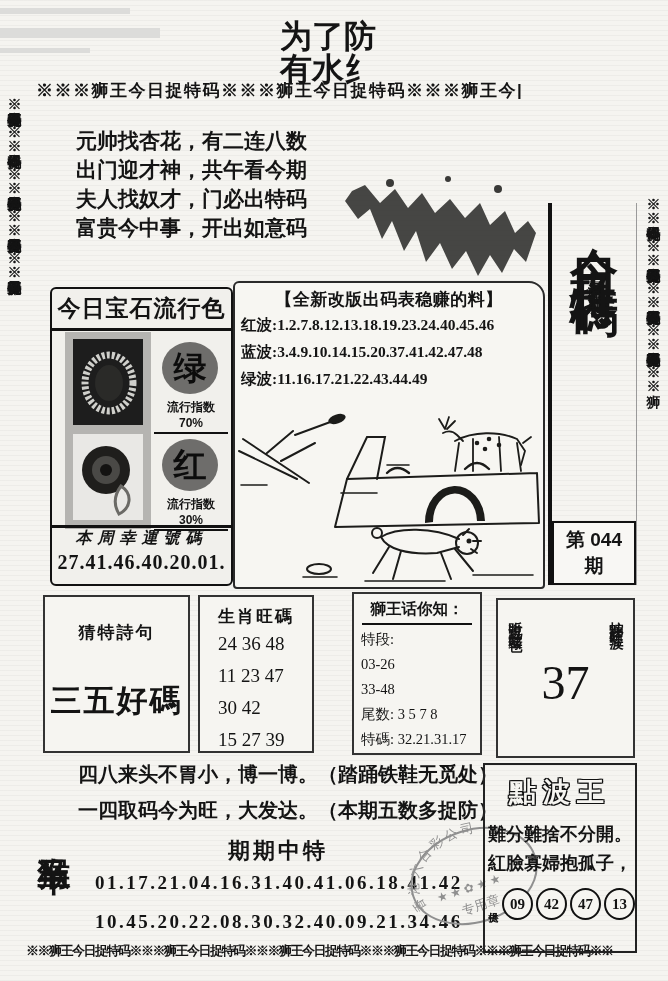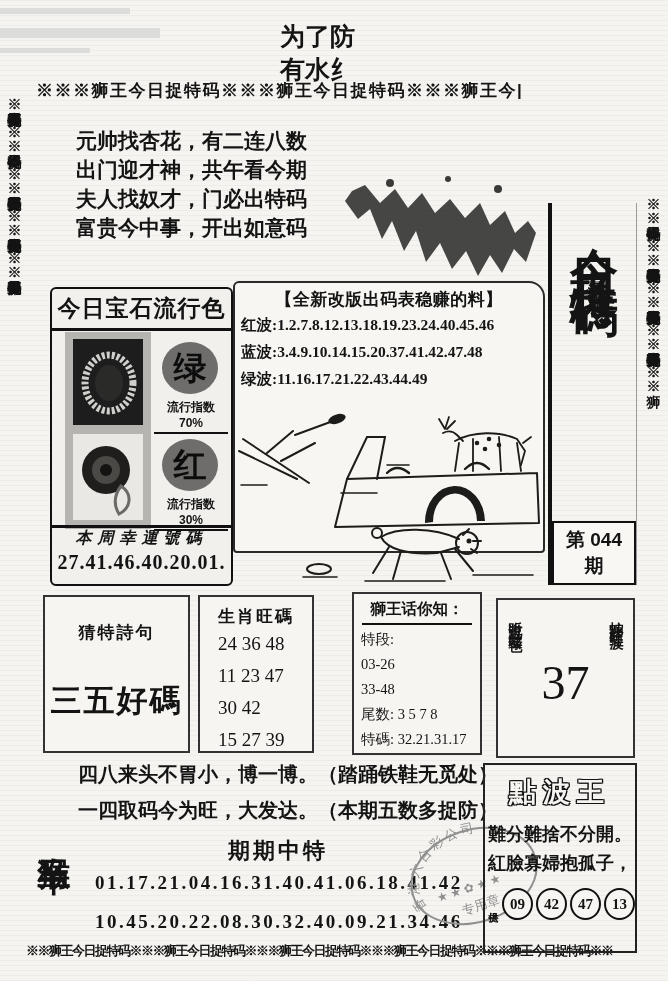--- a/index.html
+++ b/index.html
@@ -12,21 +12,21 @@
   }
   .abs{position:absolute;box-sizing:border-box;}
   .v{writing-mode:vertical-rl;text-orientation:upright;}
   .serif{font-family:"Liberation Serif", serif;}
   .nowrap{white-space:nowrap;}
 
   
   .streak{background:#dcdcda;position:absolute;}
 
   
-  #top-note{left:280px;top:20px;font-size:25px;line-height:33px;font-weight:600;}
+  #top-note{left:280px;top:20px;font-size:32px;line-height:33px;font-weight:600;}
   #top-note .serifline{font-family:"Liberation Serif", serif;}
 
   
   #top-banner{left:36px;top:79px;font-size:17px;font-weight:bold;letter-spacing:1.5px;}
   #bottom-banner{left:26px;top:942px;font-size:13px;font-weight:bold;letter-spacing:-1.5px;}
   #left-strip{left:4px;top:88px;height:866px;font-size:14px;font-weight:bold;line-height:22px;}
   #right-strip{left:643px;top:188px;height:770px;font-size:14px;font-weight:bold;line-height:22px;}
 
   
   #poem{left:76px;top:127px;font-size:21px;line-height:29px;font-weight:600;}
@@ -54,21 +54,21 @@
   .gem-index{position:absolute;left:102px;width:74px;text-align:center;font-size:12px;font-weight:bold;
     border-bottom:2px solid #111;padding-bottom:2px;}
   #index-green{top:110px;}
   #index-red{top:207px;}
   #lucky-title{position:absolute;left:0;top:236px;width:100%;text-align:center;font-size:16px;
     font-weight:bold;font-style:italic;letter-spacing:6px;border-top:3px solid #111;}
   #lucky-numbers{position:absolute;left:0;top:262px;width:100%;text-align:center;font-size:20px;
     font-weight:bold;font-family:"Liberation Serif", serif;letter-spacing:1px;}
 
   
-  #code-box{left:233px;top:281px;width:312px;height:272px;border:2px solid #2a2a2a;
+  #code-box{left:233px;top:281px;width:312px;height:308px;border:2px solid #2a2a2a;
     border-radius:6px 16px 4px 4px;background:#f7f6f2;}
   #code-title{text-align:center;font-size:17px;font-weight:bold;margin-top:5px;letter-spacing:0.5px;}
   .wave-line{margin-left:6px;font-size:15.5px;font-weight:bold;line-height:27px;font-family:"Liberation Serif", serif;}
   #scene{position:absolute;left:2px;top:110px;}
 
   
   .midbox{border:2px solid #333;background:#f6f5f1;}
   #guess-box{left:43px;top:595px;width:147px;height:158px;}
   #guess-title{text-align:center;font-size:17px;font-weight:bold;padding-top:24px;letter-spacing:2px;}
   #guess-content{text-align:center;font-size:31px;font-weight:600;margin-top:36px;letter-spacing:2px;font-family:"Liberation Serif", serif;}

